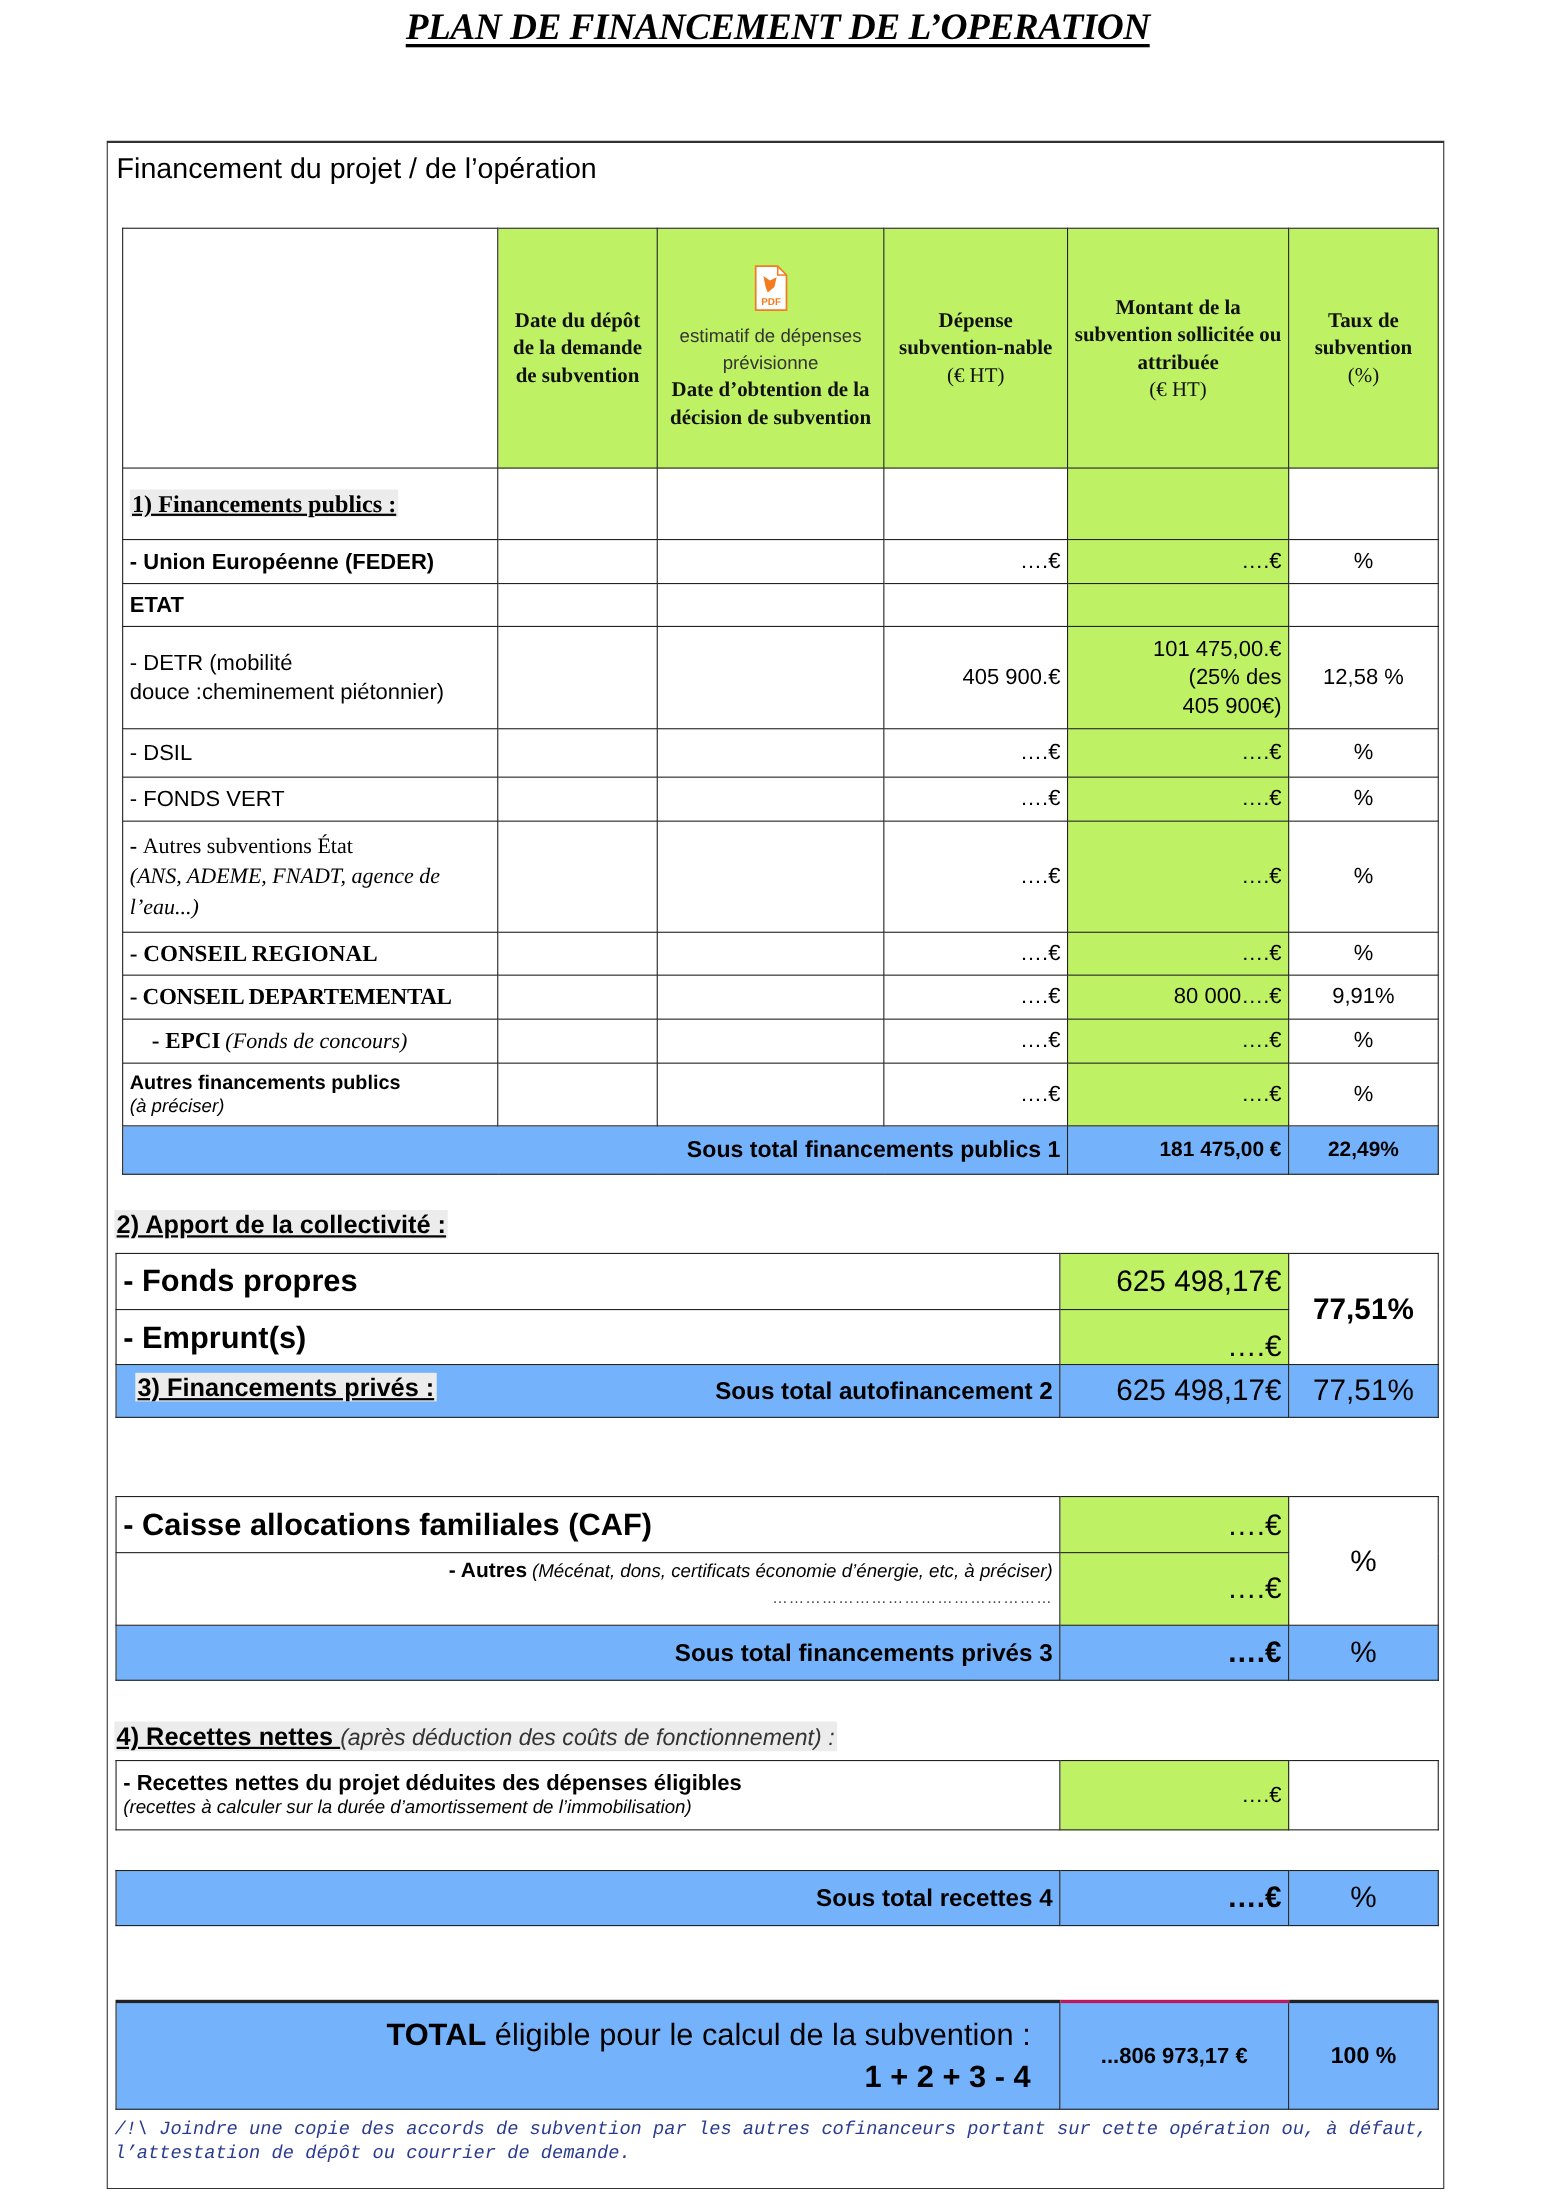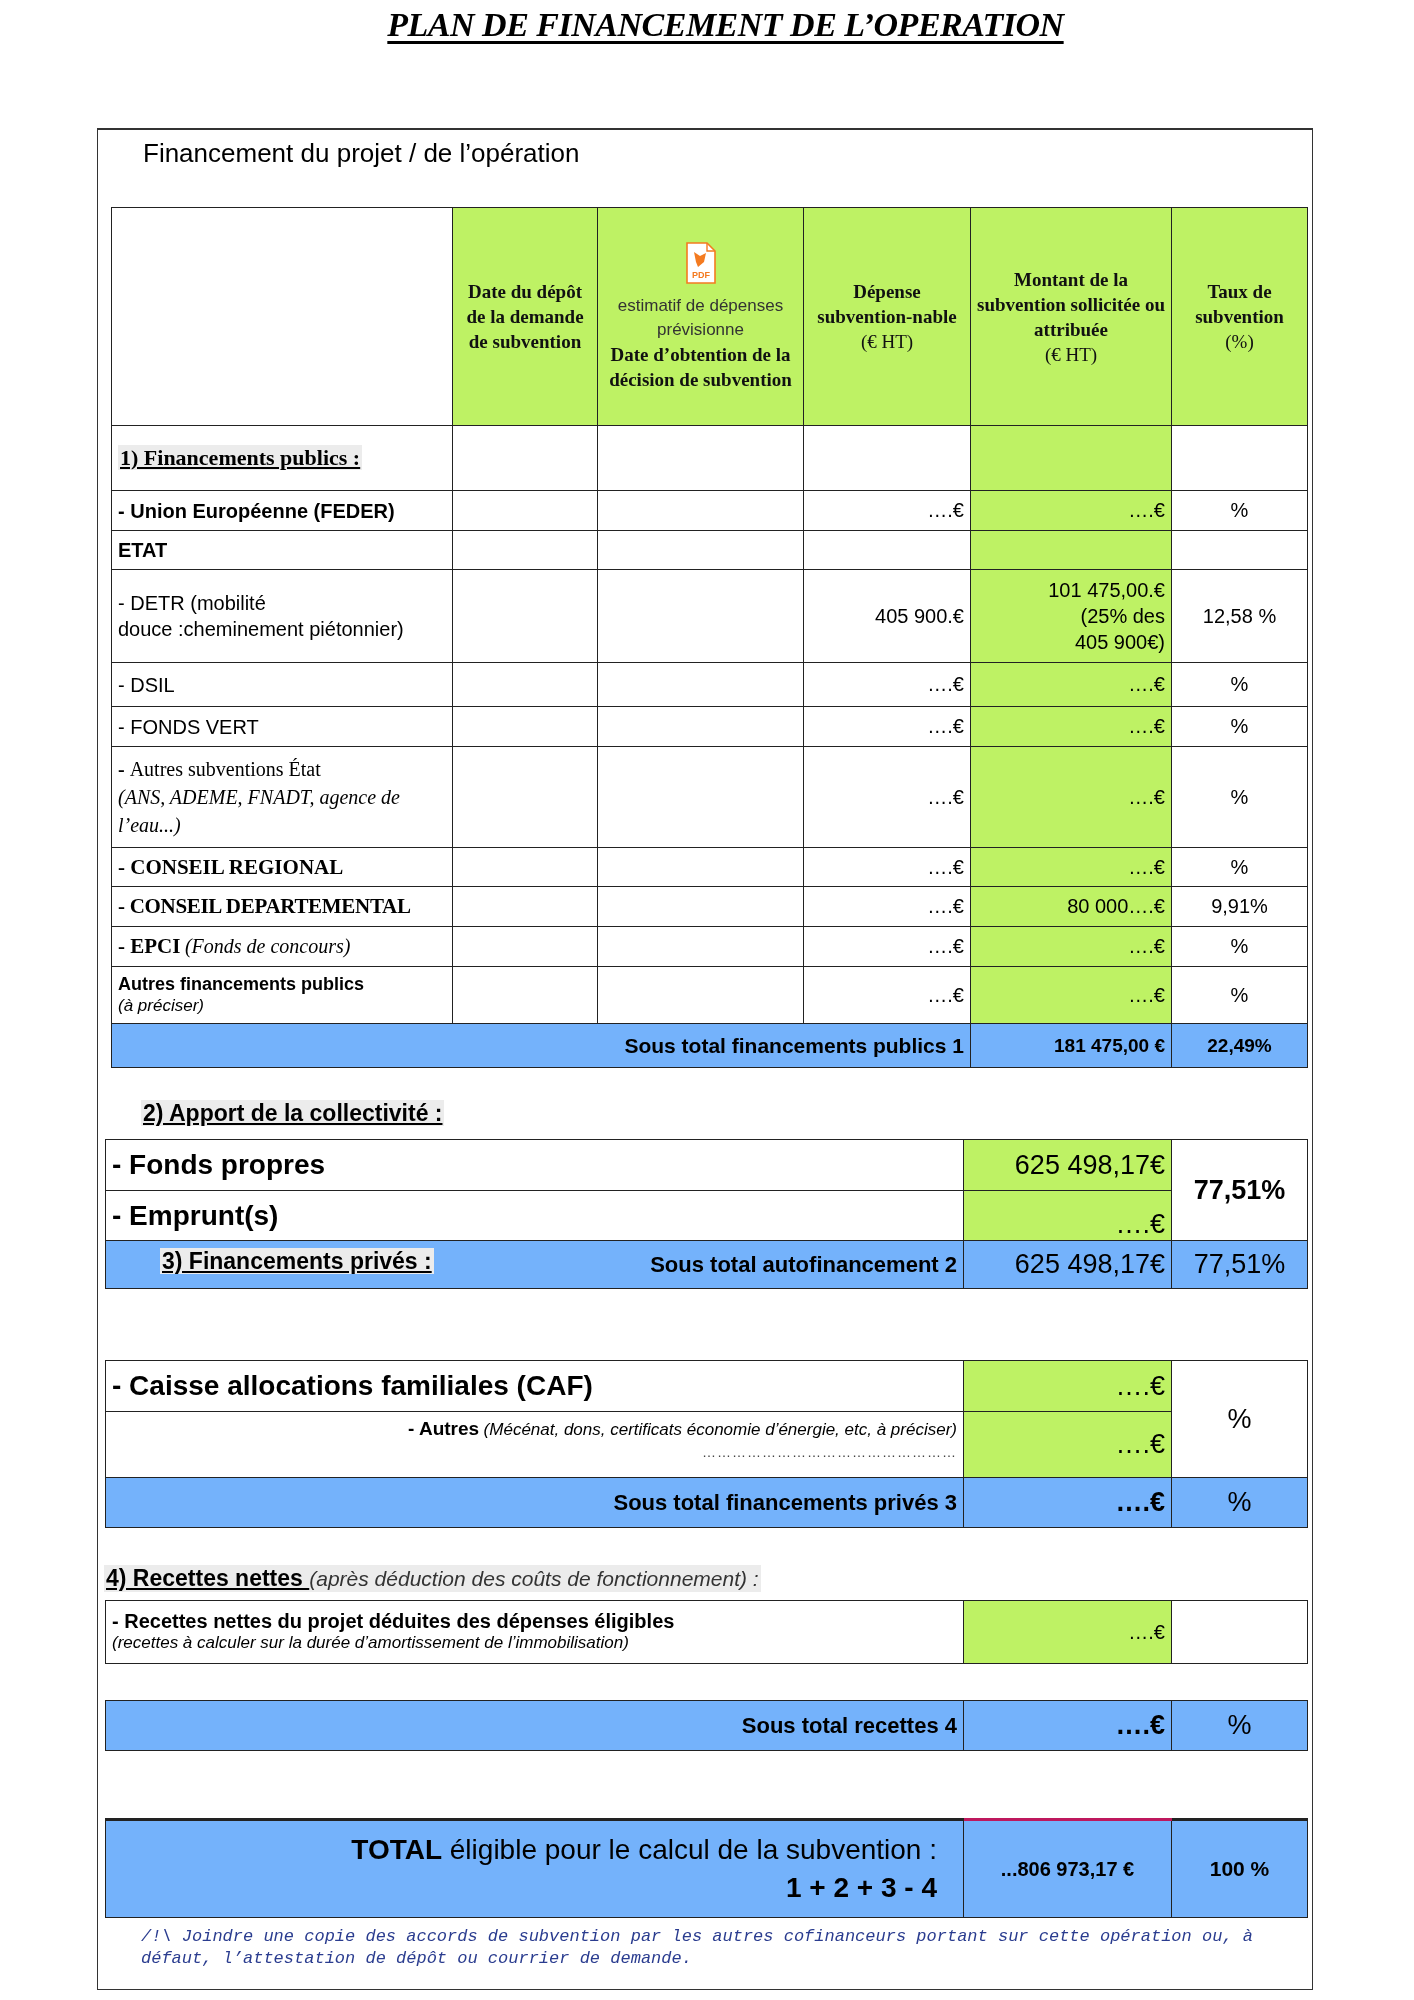--- a/index.html
+++ b/index.html
@@ -1,32 +1,32 @@
 <!DOCTYPE html>
 <html><head>
 <meta charset="utf-8">
 <style>
   html, body { margin: 0; padding: 0; background: #fff; }
   body { width: 1414px; height: 2000px; position: relative; overflow: hidden; font-family: "Liberation Sans", sans-serif; color: #000; }
-  .abs { position: absolute; box-sizing: border-box; padding-left: 37px; }
+  .abs { position: absolute; box-sizing: border-box; }
   .title { left: 0; width: 1414px; top: 6px; text-align: center; font-family: "Liberation Serif", serif; font-style: italic; font-weight: bold; font-size: 34px; letter-spacing: -0.5px; }
   .title span { text-decoration: underline; text-decoration-thickness: 3px; text-underline-offset: 5px; }
   .frame { left: 97px; top: 128px; width: 1216px; height: 1862px; border: 1.5px solid #333; border-top: 2px solid #333; }
   .frame-title { left: 106px; top: 138px; font-size: 26px; }
   table.grid { position: absolute; border-collapse: collapse; table-layout: fixed; }
   table.grid td { border: 1.5px solid #222; padding: 0 6px; box-sizing: border-box; vertical-align: middle; }
   .gray { background: #bef264; }
   .blue { background: #74b2fb; }
   .hdr { font-family: "Liberation Serif", serif; font-weight: bold; font-size: 19px; text-align: center; line-height: 25px; color: #111; }
   .hdr .unit { font-weight: normal; }
   .r { text-align: right; }
   .c { text-align: center; }
   .lbl { font-size: 20px; line-height: 26px; }
   .b { font-weight: bold; }
-  .ser-b { font-family: "Liberation Serif", serif; font-weight: bold; font-size: 21px; }
+  .ser-b { font-family: "Liberation Serif", serif; font-weight: bold; font-size: 21px; margin-left: 20px; }
   .ser { font-family: "Liberation Serif", serif; font-size: 20px; }
   .it { font-style: italic; }
   .val { font-size: 20px; }
   .sec-title { font-size: 23px; font-weight: bold; background: #ececec; padding: 0 2px; text-decoration: underline; }
   .sec1-title { font-family: "Liberation Serif", serif; font-size: 22px; font-weight: bold; background: #ececec; text-decoration: underline; padding: 0 2px; }
   .big-lbl { font-size: 28px; font-weight: bold; }
   .big-val { font-size: 27px; }
   .pdf-icon { display: inline-block; width: 32px; height: 42px; }
   .note { left: 104px; top: 1926px; width: 1215px; font-family: Liberation Mono, monospace; font-style: italic; font-size: 17px; color: #2a3c8f; line-height: 22px; }
 </style>

